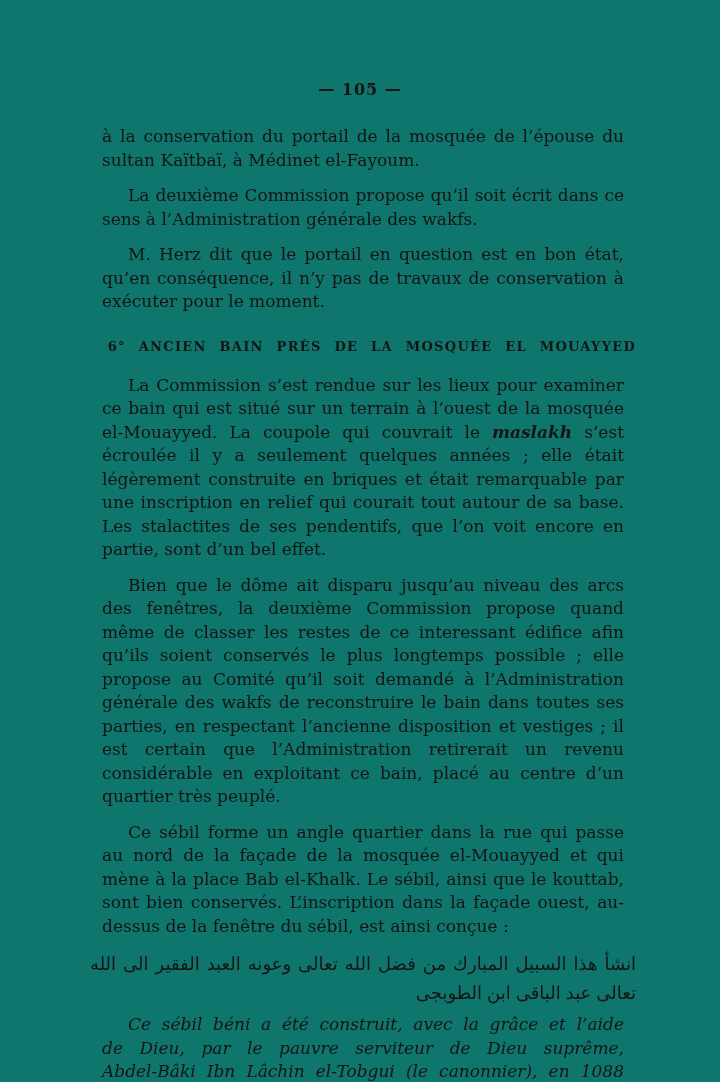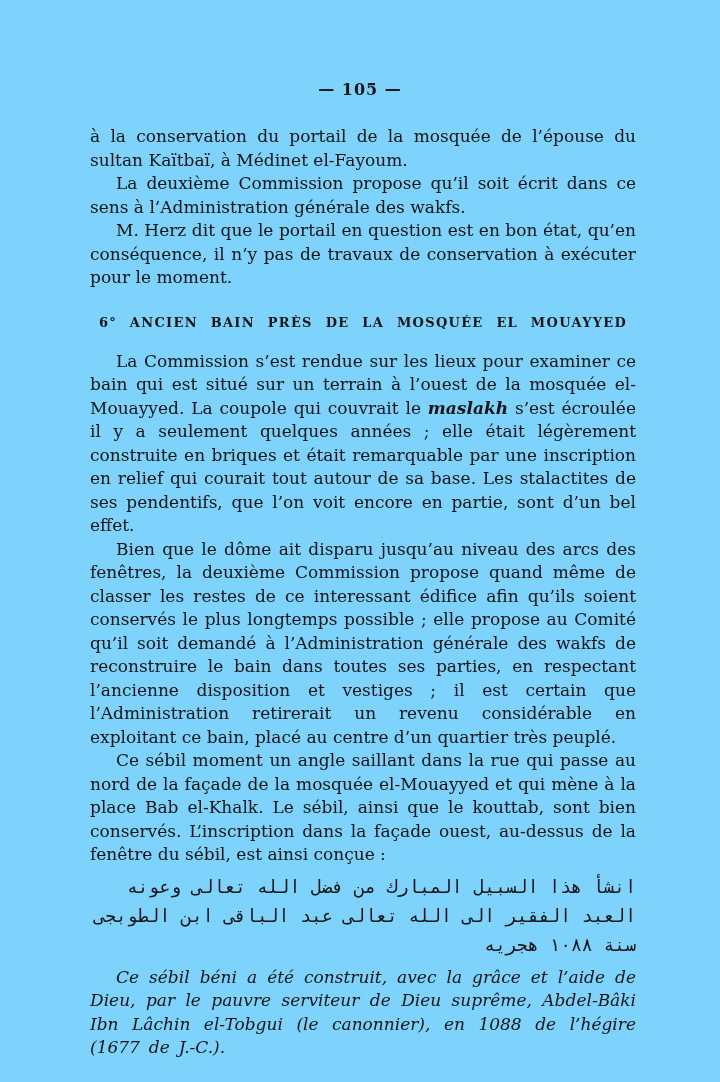--- a/index.html
+++ b/index.html
@@ -4,54 +4,53 @@
 <style>
   html, body {
     margin: 0;
     padding: 0;
     background: #ffffff;
   }
   .page {
     position: relative;
     width: 720px;
     height: 1082px;
-    background: #7dd3fc;
+    background: #0f766e;
     color: #141414;
     font-family: "DejaVu Serif", "Liberation Serif", serif;
     overflow: hidden;
   }
   .page-number {
     padding-top: 80px;
     text-align: center;
     font-size: 16px;
     font-weight: bold;
     letter-spacing: 1px;
   }
   .text-block {
     width: 546px;
     margin: 26px 84px 0 90px;
     font-size: 17px;
     line-height: 23.5px;
     text-align: justify;
   }
-  .text-block p { margin: 0; }
+  .text-block p { margin: 12px; }
   p.indent { text-indent: 26px; }
   .heading {
-    text-align: center;
+    text-align: right;
     font-weight: bold;
     font-size: 13px;
     letter-spacing: 1.3px;
     word-spacing: 7px;
     margin: 24px 0 19px 0;
     line-height: 17px;
   }
   .arabic {
     direction: rtl;
-    text-align: right;
-    font-family: Liberation Mono, monospace;
+    font-family: Liberation Sans, sans-serif;
     font-size: 18px;
     line-height: 29px;
     margin: 7px 0 5px 0;
   }
   .translation {
     font-style: italic;
     text-indent: 26px;
     word-spacing: 3.5px;
     margin-top: 5px !important;
   }
@@ -72,23 +71,22 @@
 
     <p class="indent">M. Herz dit que le portail en question est en bon état, qu’en conséquence, il n’y pas de travaux de conservation à exécuter pour le moment.</p>
 
     <div class="heading">6° ANCIEN BAIN PRÈS DE LA MOSQUÉE EL MOUAYYED</div>
 
     <p class="indent"><span>La Commission s’est rendue sur les lieux pour examiner ce bain qui est situé sur un terrain à l’ouest de la mosquée el-Mouayyed. La coupole qui couvrait le </span><span class="italic-word">maslakh</span><span> s’est écroulée il y a seulement quelques années ; elle était légèrement construite en briques et était remarquable par une inscription en relief qui courait tout autour de sa base. Les stalactites de ses pendentifs, que l’on voit encore en partie, sont d’un bel effet.</span></p>
 
     <p class="indent">Bien que le dôme ait disparu jusqu’au niveau des arcs des fenêtres, la deuxième Commission propose quand même de classer les restes de ce interessant édifice afin qu’ils soient conservés le plus longtemps possible ; elle propose au Comité qu’il soit demandé à l’Administration générale des wakfs de reconstruire le bain dans toutes ses parties, en respectant l’ancienne disposition et vestiges ; il est certain que l’Administration retirerait un revenu considérable en exploitant ce bain, placé au centre d’un quartier très peuplé.</p>
 
 
-    <p class="indent">Ce sébil moment un angle saillant dans la rue qui passe au nord de la façade de la mosquée el-Mouayyed et qui mène à la place Bab el-Khalk. Le sébil, ainsi que le kouttab, sont bien conservés. L’inscription dans la façade ouest, au-dessus de la fenêtre du sébil, est ainsi conçue :</p>
+    <p class="indent">Ce sébil forme un angle quartier dans la rue qui passe au nord de la façade de la mosquée el-Mouayyed et qui mène à la place Bab el-Khalk. Le sébil, ainsi que le kouttab, sont bien conservés. L’inscription dans la façade ouest, au-dessus de la fenêtre du sébil, est ainsi conçue :</p>
 
     <div class="arabic">
       <div>انشأ هذا السبيل المبارك من فضل الله تعالى وعونه العبد الفقير الى الله تعالى عبد الباقى ابن الطوبجى</div>
-      <div>سنة ١٠٨٨ هجريه</div>
     </div>
 
     <p class="translation">Ce sébil béni a été construit, avec la grâce et l’aide de Dieu, par le pauvre serviteur de Dieu suprême, Abdel-Bâki Ibn Lâchin el-Tobgui (le canonnier), en 1088 de l’hégire (1677 de J.-C.).</p>
 
   </div>
 </div>
 
 </body></html>

